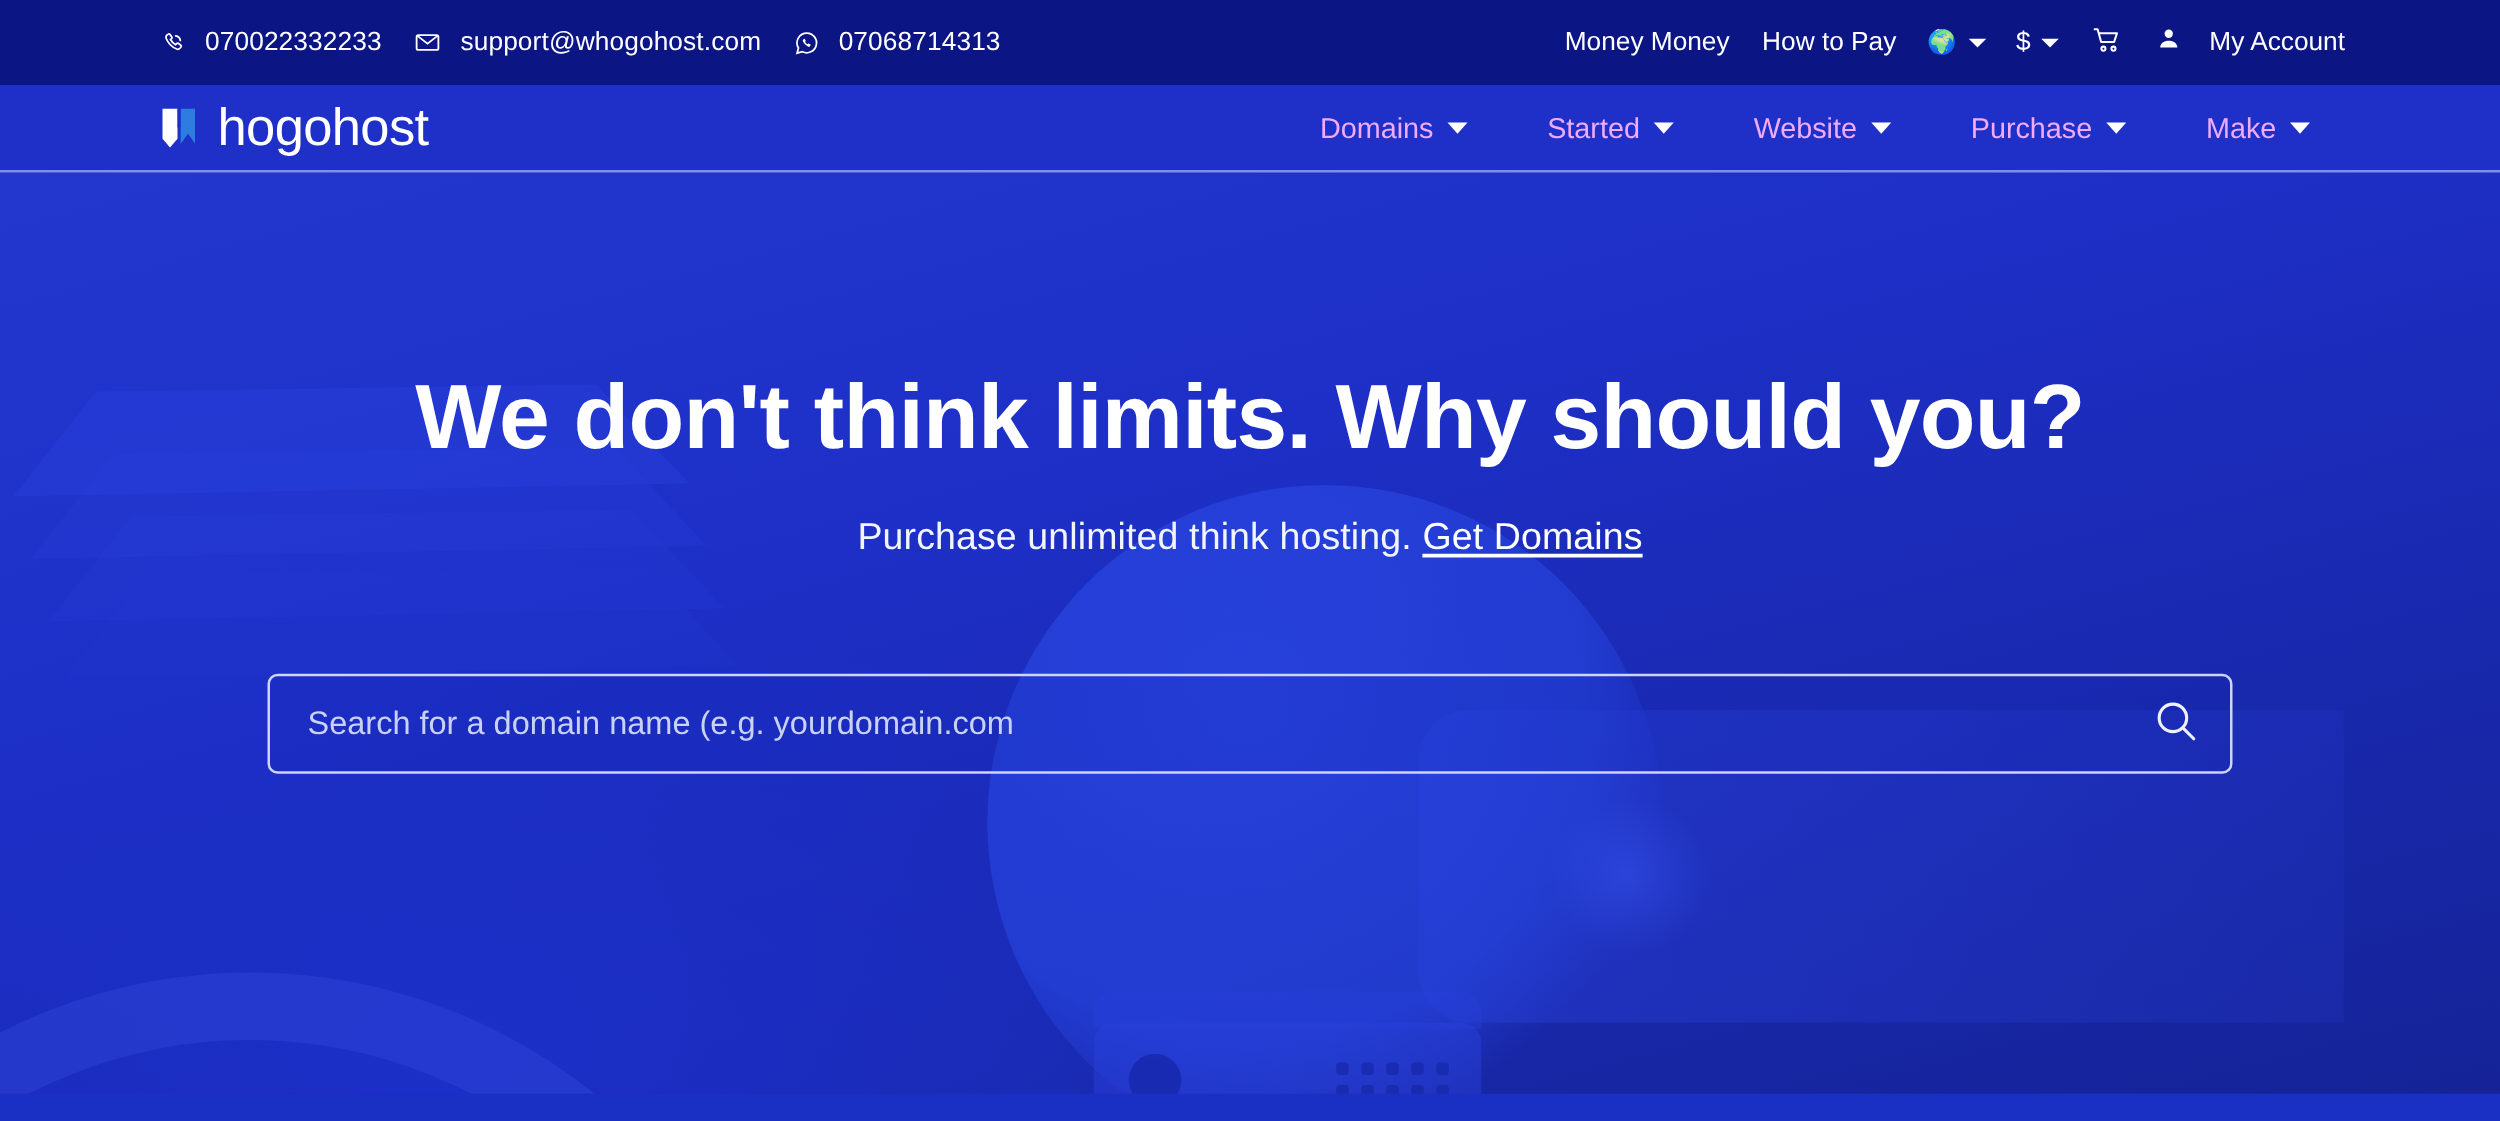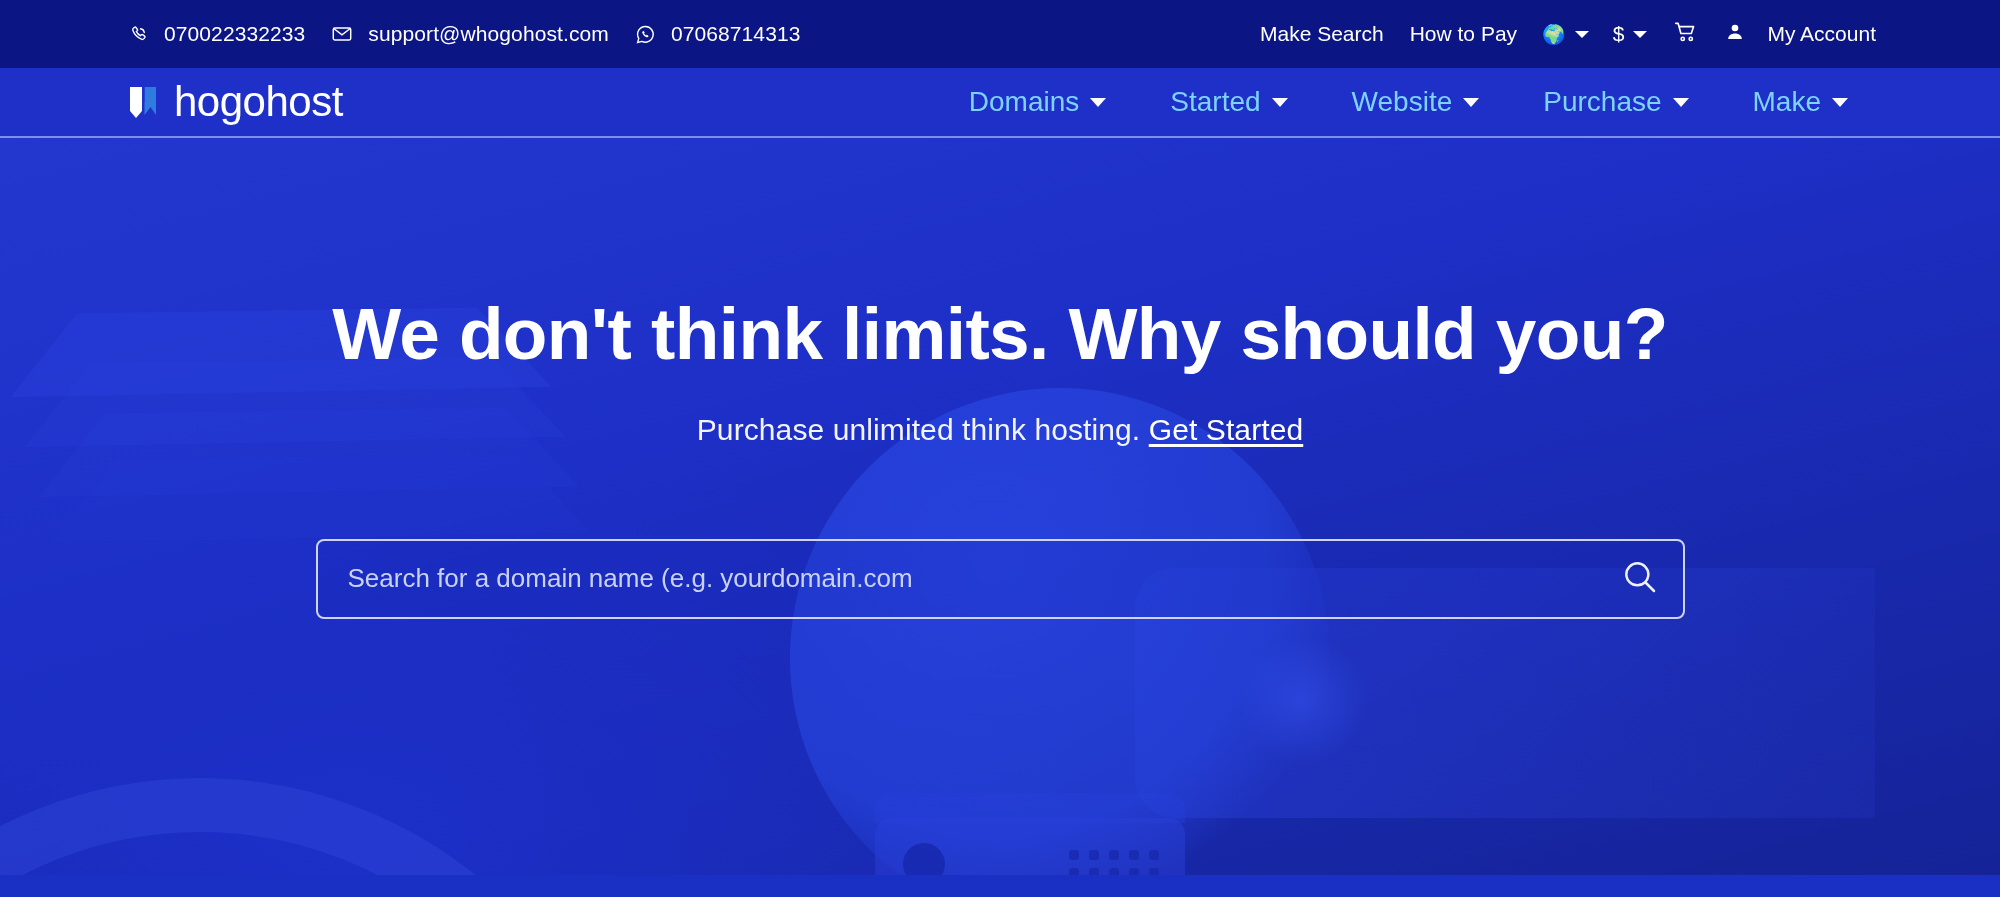--- a/index.html
+++ b/index.html
@@ -68,21 +68,21 @@
   }
   .logo { display: flex; align-items: center; gap: 6px; text-decoration: none; }
   .logo-mark { width: 44px; height: 42px; display: block; }
   .logo-word {
     font-size: 42px; color: #ffffff; font-weight: 400;
     letter-spacing: -0.5px; line-height: 1; margin-left: -2px;
   }
   .nav-items { display: flex; align-items: center; gap: 0; }
   .nav-item {
     display: inline-flex; align-items: center; gap: 11px;
-    color: #7dd3fc; font-size: 28px; text-decoration: none;
+    color: #f0abfc; font-size: 23px; text-decoration: none;
     padding: 10px 32px; white-space: nowrap;
   }
   .caret {
     width: 0; height: 0;
     border-left: 8px solid transparent;
     border-right: 8px solid transparent;
     border-top: 9px solid #ffffff;
     display: inline-block;
   }
 
@@ -175,21 +175,21 @@
   }
   .subline {
     margin-top: 40px;
     font-size: 30px; color: #f2f4ff; text-align: center;
     letter-spacing: .1px;
   }
   .subline a { color: #ffffff; text-decoration: underline; text-underline-offset: 4px; }
 
   .searchwrap {
     margin-top: 92px;
-    width: 1369px; height: 80px;
+    width: 1572px; height: 80px;
     border: 2px solid #cdd4f7;
     border-radius: 8px;
     display: flex; align-items: center;
     background: rgba(22,40,180,.18);
   }
   .searchwrap input {
     flex: 1;
     height: 100%;
     background: transparent;
     border: 0; outline: none;
@@ -237,21 +237,21 @@
           <path d="M12 2.8a9 9 0 0 0-7.7 13.7L3 21.2l4.9-1.3A9 9 0 1 0 12 2.8z"></path>
           <path d="M9.2 8.2c.3-.3.7-.2.9.1l.8 1.2c.2.3.1.6-.1.8l-.5.4c.5 1.1 1.3 1.9 2.4 2.4l.4-.5c.2-.3.6-.3.9-.1l1.2.8c.3.2.4.6.1.9l-.5.6c-.4.4-1 .6-1.6.4a9 9 0 0 1-4.9-4.9c-.2-.6 0-1.2.4-1.6z" fill="#ffffff" stroke="none"></path>
         </svg>
       </span>
       <span>07068714313</span>
     </a>
   </div>
 
   <div class="topbar-right">
 
-    <a class="tb-link" href="#">Make Search</a>
+    <a class="tb-link" href="#">Money Money</a>
     <a class="tb-link" href="#">How to Pay</a>
 
     <span class="tb-sel">
       <span class="globe">🌍</span>
       <span class="caret-sm"></span>
     </span>
 
     <span class="tb-sel">
       <span>$</span>
       <span class="caret-sm"></span>
@@ -345,21 +345,21 @@
         <i></i>
     </span>
   </div>
 
   <div class="hero-inner">
 
     <h1 class="headline">We don't think limits. Why should you?</h1>
 
     <p class="subline">
       <span>Purchase unlimited think hosting.</span>
-      <a href="#">Get Started</a>
+      <a href="#">Get Domains</a>
     </p>
 
     <div class="searchwrap">
       <input type="text" placeholder="Search for a domain name (e.g. yourdomain.com" style="">
       <button class="search-btn">
         <span>
           <svg width="40" height="40" viewBox="0 0 24 24" fill="none" stroke="#eef1ff" stroke-width="1.5">
             <circle cx="10.4" cy="10.4" r="6.6"></circle>
             <path d="M15.3 15.3 L20.4 20.4" stroke-linecap="round"></path>
           </svg>

